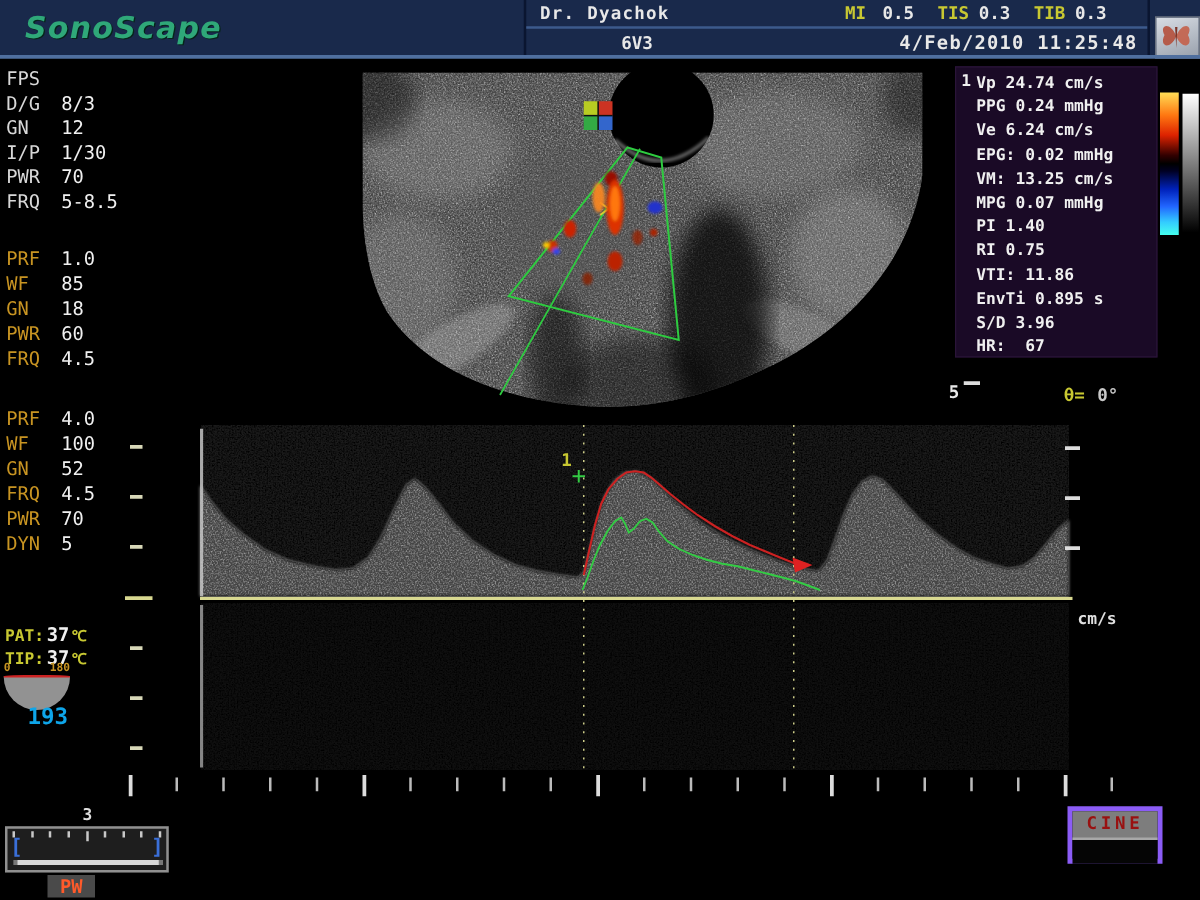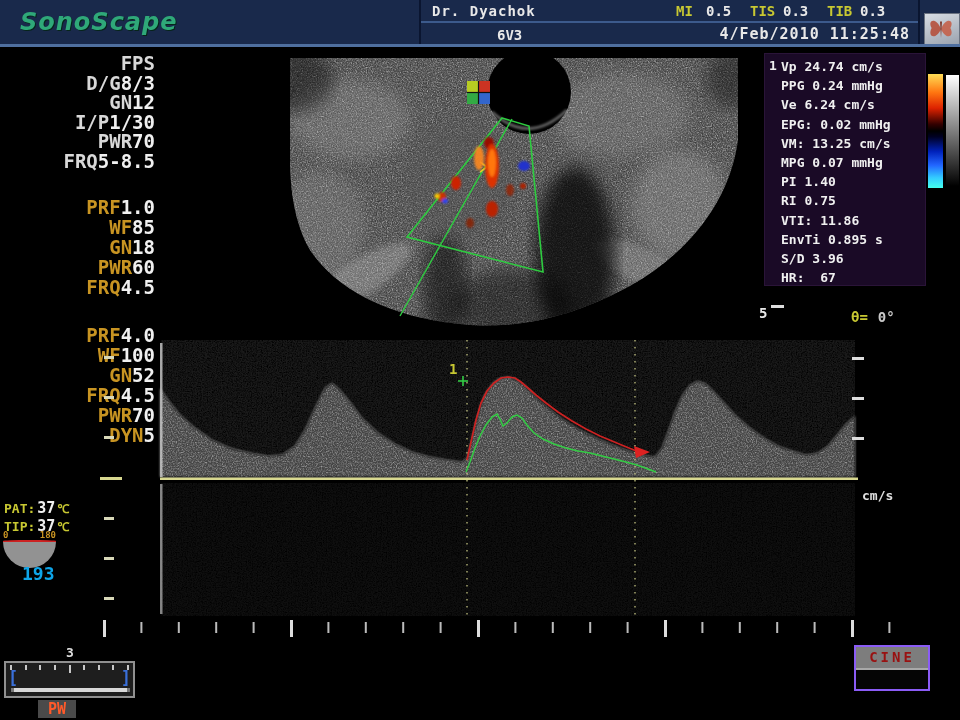--- a/index.html
+++ b/index.html
@@ -16,21 +16,21 @@
   .tb-vdiv2{position:absolute;left:918px;top:0;width:2px;height:44px;background:#0a1530;}
   .physician{position:absolute;left:432px;top:3px;font-size:14px;font-weight:bold;letter-spacing:1px;}
   .probe{position:absolute;left:497px;top:27px;font-size:14px;font-weight:bold;}
   .acous{position:absolute;top:3px;font-size:14px;font-weight:bold;}
   .acous.lab{color:var(--label_yellow,#c8c832);}
   .mi-l{left:676px}.mi-v{left:706px}.tis-l{left:750px}.tis-v{left:783px}.tib-l{left:827px}.tib-v{left:860px}
   .datetime{position:absolute;left:648px;top:25px;width:262px;text-align:right;font-size:15px;font-weight:bold;letter-spacing:1px;}
   .brandicon{position:absolute;left:924px;top:13px;width:34px;height:32px;
              background:linear-gradient(160deg,#d8dde4,#98a0ac);border:1px solid #6a7280;}
   
-  .pgroup{position:absolute;left:5px;width:150px;font-size:19px;font-weight:bold;text-align:right;}
+  .pgroup{position:absolute;left:5px;width:150px;font-size:15px;font-weight:normal;}
   .pgroup .row{line-height:19.5px;white-space:pre;}
   #group-color .row,#group-pw .row{line-height:20px;}
   .pgroup .lab{display:inline-block;width:44px;color:#d8d8d8;}
   .pgroup.warm .lab{color:var(--label_orange,#c89422);}
   .pgroup .val{color:#f0f0f0;}
   #group-bmode{top:54px;} #group-color{top:197px;} #group-pw{top:325px;}
   .temp-row{position:absolute;left:4px;font-weight:bold;font-size:14px;}
   .temp-row .tlab{color:var(--label_yellow,#c8c832);font-size:13px;}
   .temp-row .tval{color:#f0f0f0;font-size:15px;padding:0 2px;}
   .temp-row .tunit{color:var(--label_yellow,#c8c832);font-size:12px;}
@@ -67,21 +67,21 @@
   .scroll-value{position:absolute;left:58px;top:645px;width:24px;text-align:center;font-size:13px;font-weight:bold;color:#ddd;}
   .cine-scroll{position:absolute;left:4px;top:661px;width:127px;height:33px;border:2px solid #909090;background:#1e1e1e;}
   .cine-scroll .ruler{position:absolute;left:4px;top:2px;right:4px;height:7px;display:flex;justify-content:space-between;}
   .cine-scroll .ruler i{width:2px;height:5px;background:#c8c8c8;}
   .cine-scroll .ruler i.tall{height:8px;}
   .cine-scroll .bracket{position:absolute;top:4px;font-size:17px;font-weight:bold;color:#3a6fd8;line-height:22px;}
   .cine-scroll .bl{left:2px;} .cine-scroll .br{right:2px;}
   .cine-scroll .bar{position:absolute;left:5px;bottom:4px;width:113px;height:4px;background:#d8d8d8;border-left:3px solid #777;border-right:3px solid #777;}
   .pw-badge{position:absolute;left:38px;top:700px;width:38px;height:18px;background:#4a4a4a;
             text-align:center;font-size:15px;font-weight:bold;color:var(--pw_orange,#ff5a2a);line-height:18px;}
-  .cine-button{position:absolute;left:854px;top:645px;width:76px;height:46px;border:2px solid #8b5cf6;background:#000;box-sizing:border-box;}
+  .cine-button{position:absolute;left:854px;top:645px;width:76px;height:46px;border:4px solid #8b5cf6;background:#000;box-sizing:border-box;}
   .cine-button .cine-top{height:21px;background:#7d7d7d;border-bottom:2px solid #a8a8a8;
        text-align:center;font-size:14px;font-weight:bold;color:var(--cine_red,#991111);line-height:21px;letter-spacing:3px;}
   .cine-button .cine-bottom{height:19px;background:#050505;}
 </style>
 </head>
 <body>
 
 <div id="screen">
 
   <div class="topbar">

